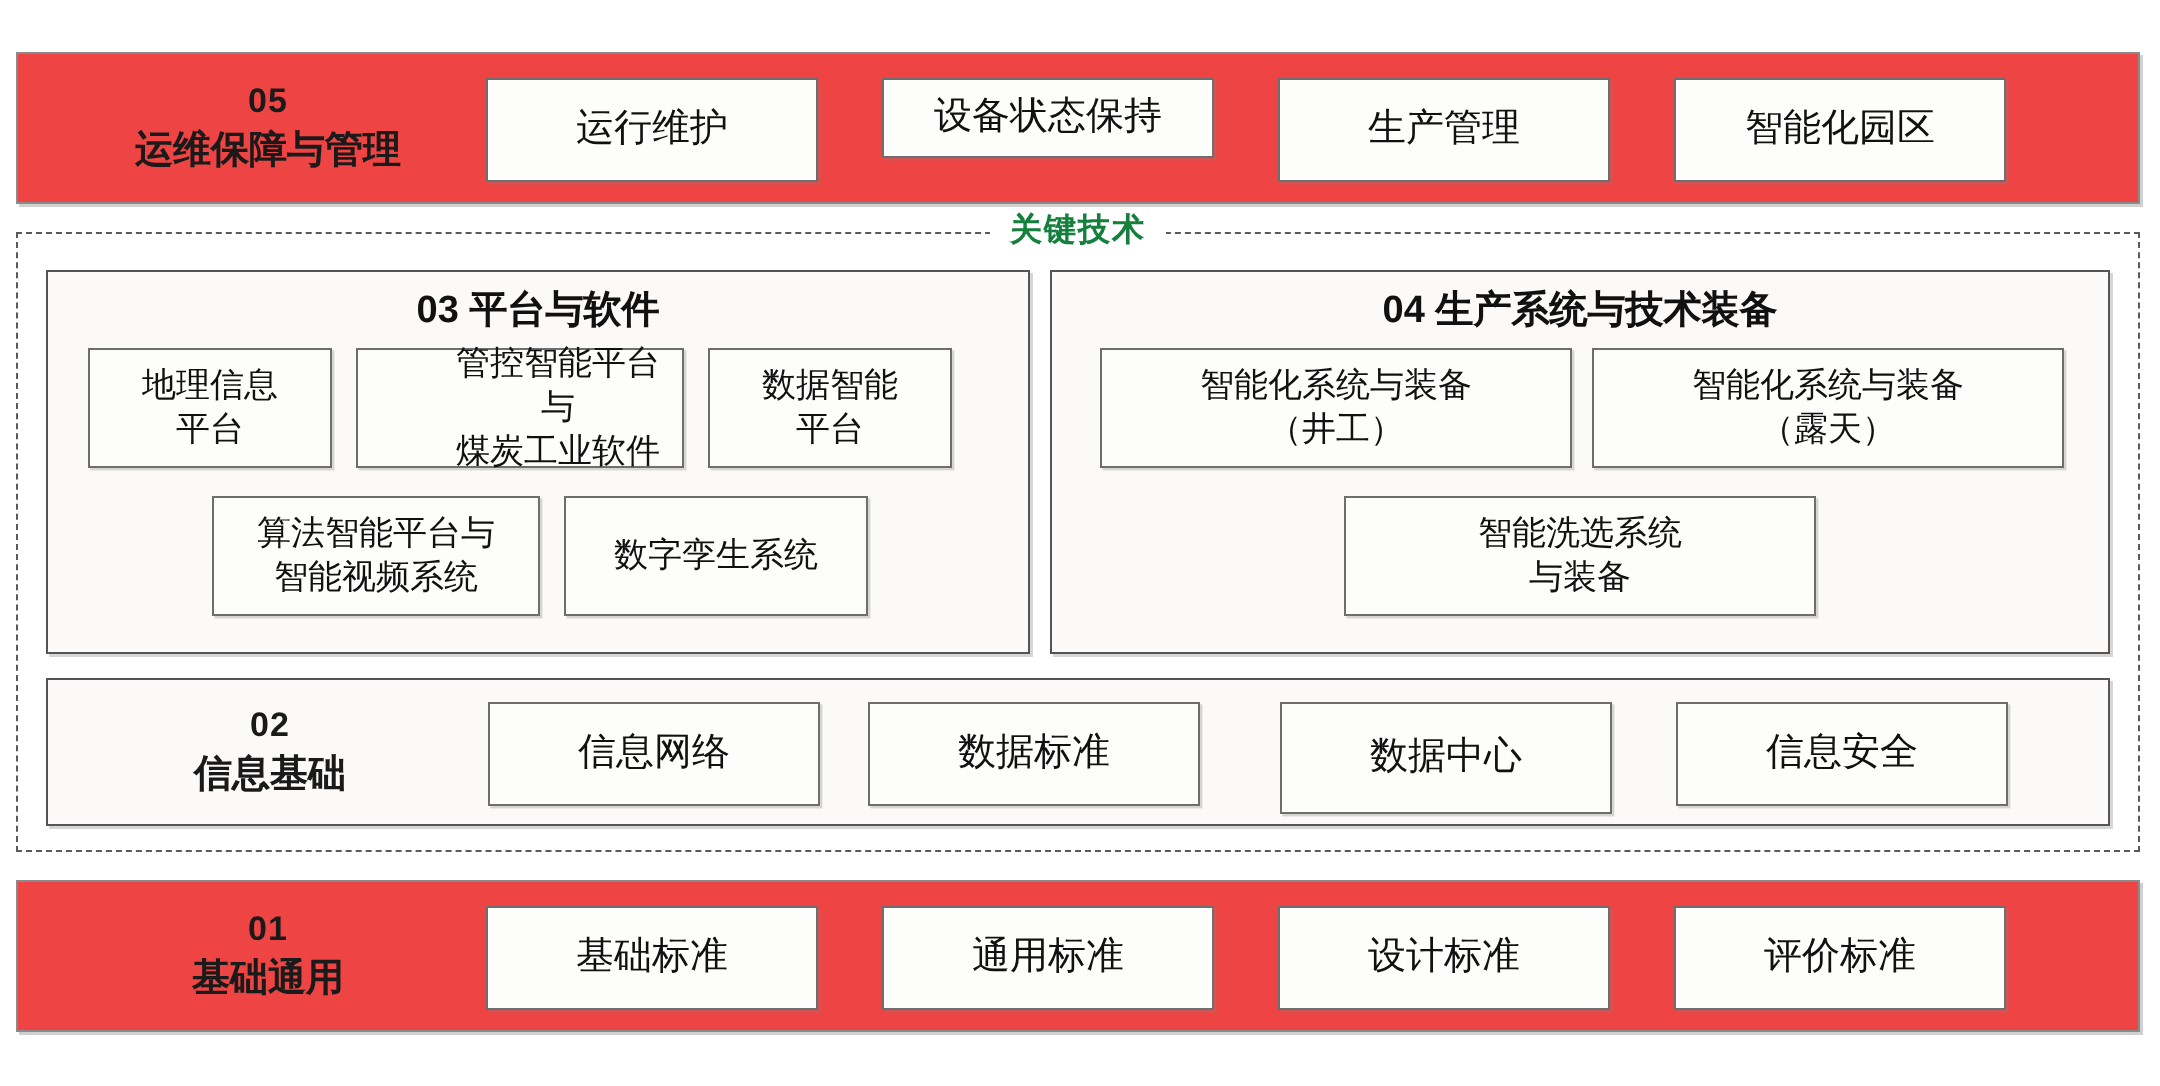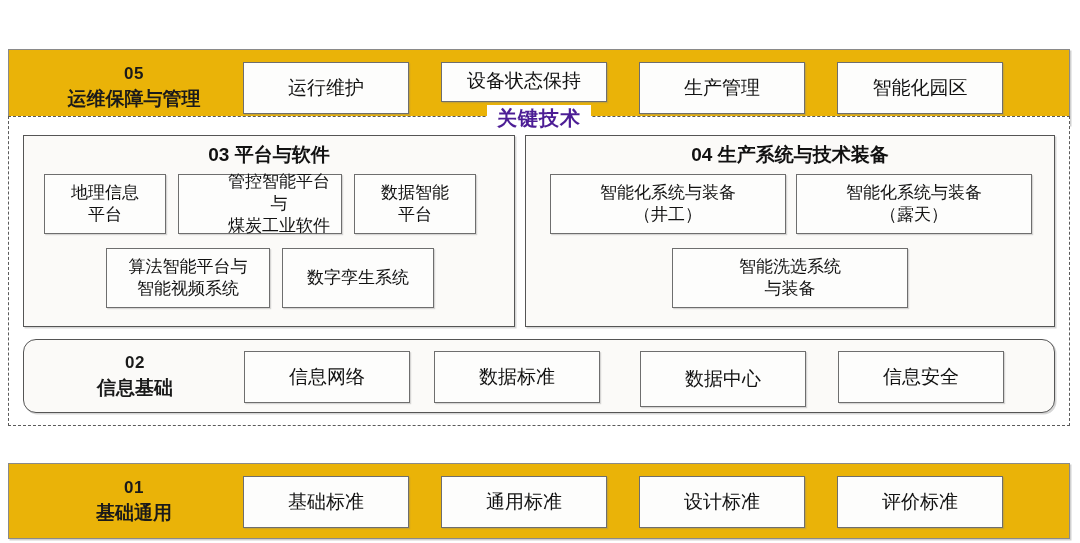--- a/index.html
+++ b/index.html
@@ -16,42 +16,41 @@
     width:1080px;height:543px;
     background:#ffffff;
     box-sizing:border-box;
   }
 
   
   .abs{position:absolute;box-sizing:border-box;}
 
   
   .band{
-    background:#eab308;
+    background:#ef4444;
     border:1.5px solid #8a8a8a;
     box-shadow:1.5px 1.5px 0 rgba(120,120,120,.35);
-    margin-top:23px;
   }
 
   
   .dashed-wrap{
     border:1.6px dashed #5a5a5a;
     background:#ffffff;
   }
   .dashed-label{
     position:absolute;
     top:-12px;
     left:50%;
     transform:translateX(-50%);
     background:#ffffff;
     padding:0 10px;
-    font-size:20px;
+    font-size:16px;
     font-weight:bold;
     letter-spacing:1px;
-    color:#4c1d95;
+    color:#15803d;
     white-space:nowrap;
   }
 
   
   .panel{
     background:#fbfaf8;
     border:1.5px solid #555;
     box-shadow:1.5px 1.5px 0 rgba(120,120,120,.30);
   }
 
@@ -158,21 +157,21 @@
         <span class="txt">智能化系统与装备
 （露天）</span>
       </div>
 
       <div class="abs cell sm" style="left:146px;top:112px;width:236px;height:60px;">
         <span class="txt">智能洗选系统
 与装备</span>
       </div>
     </div>
 
-    <div class="abs panel" style="left:14px;top:222px;width:1032px;height:74px;border-radius:13px;">
+    <div class="abs panel" style="left:14px;top:222px;width:1032px;height:74px;">
       <div class="abs stage-label" style="left:16px;top:0;width:190px;height:100%;">
         <span class="stage-num">02</span>
         <span class="stage-name">信息基础</span>
       </div>
       <div class="abs cell" style="left:220px;top:11px;width:166px;height:52px;">
         <span class="txt">信息网络</span>
       </div>
       <div class="abs cell" style="left:410px;top:11px;width:166px;height:52px;">
         <span class="txt">数据标准</span>
       </div>

